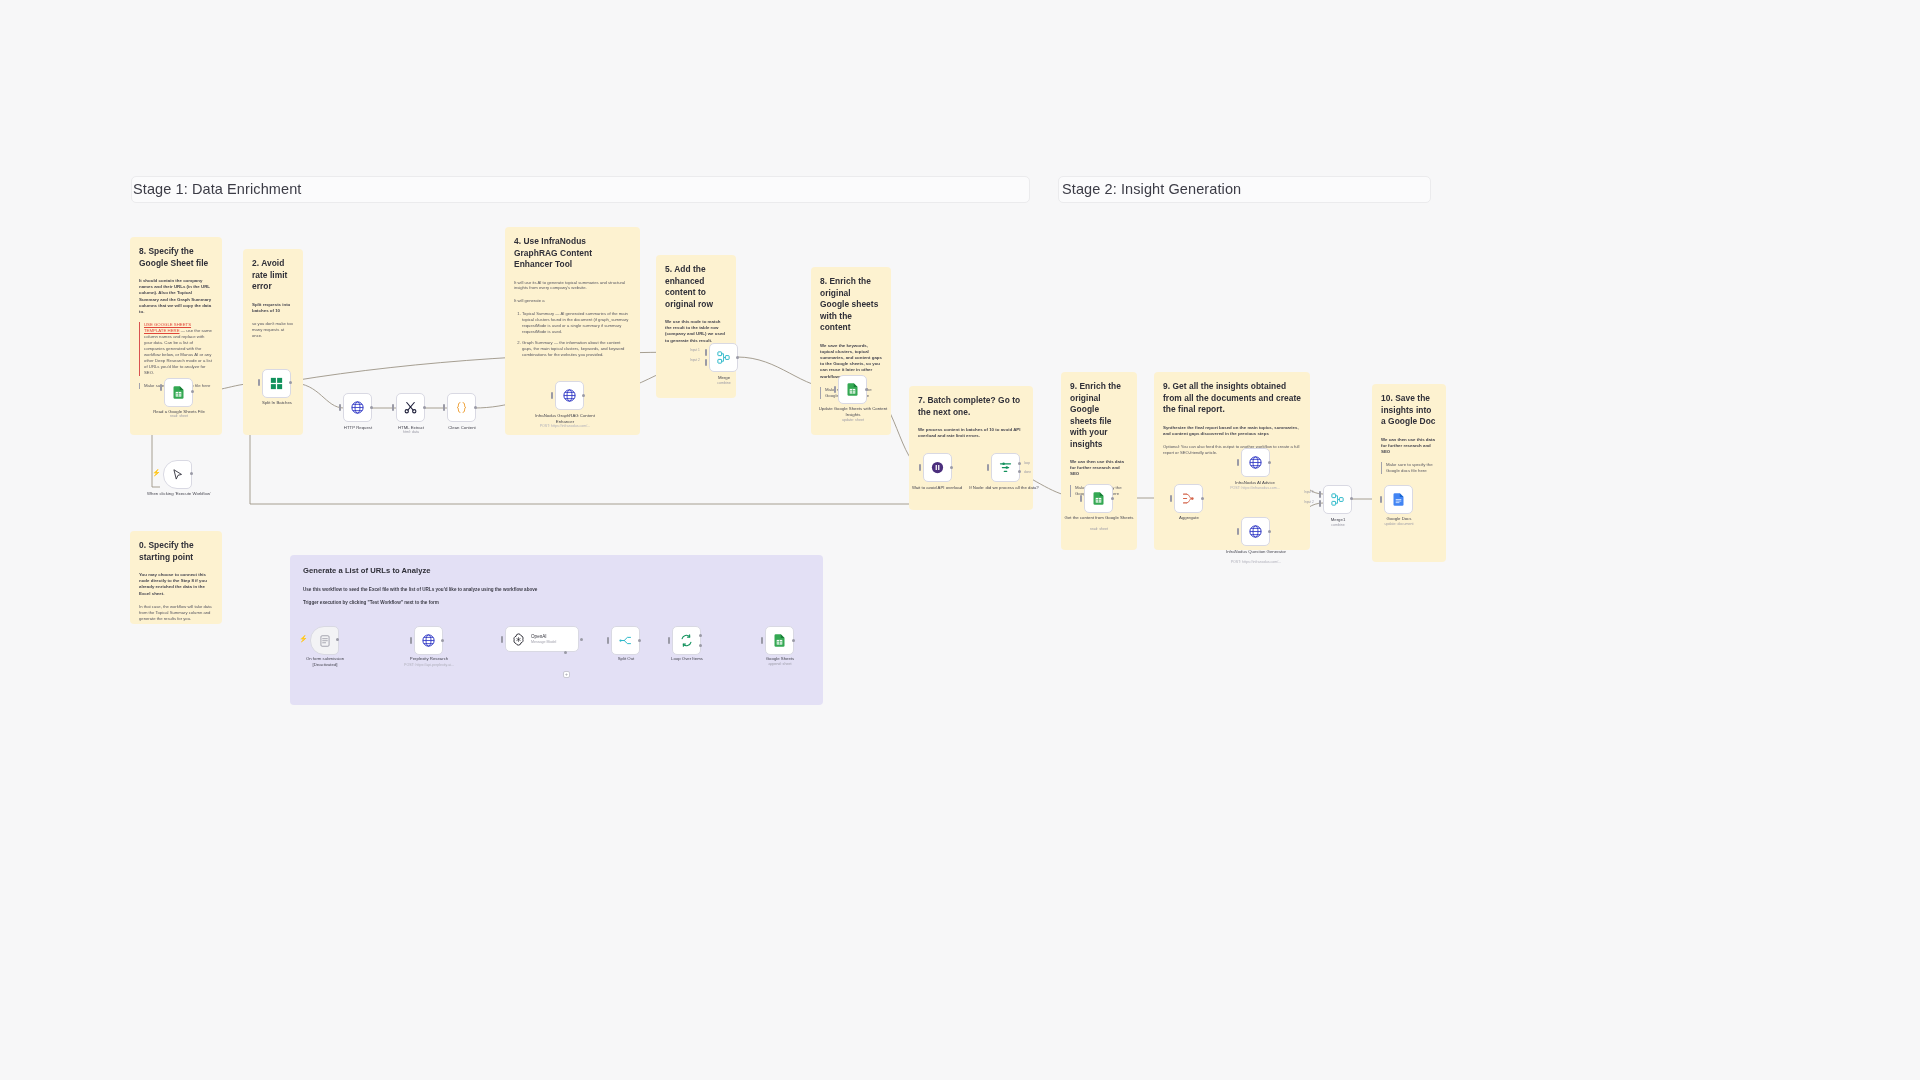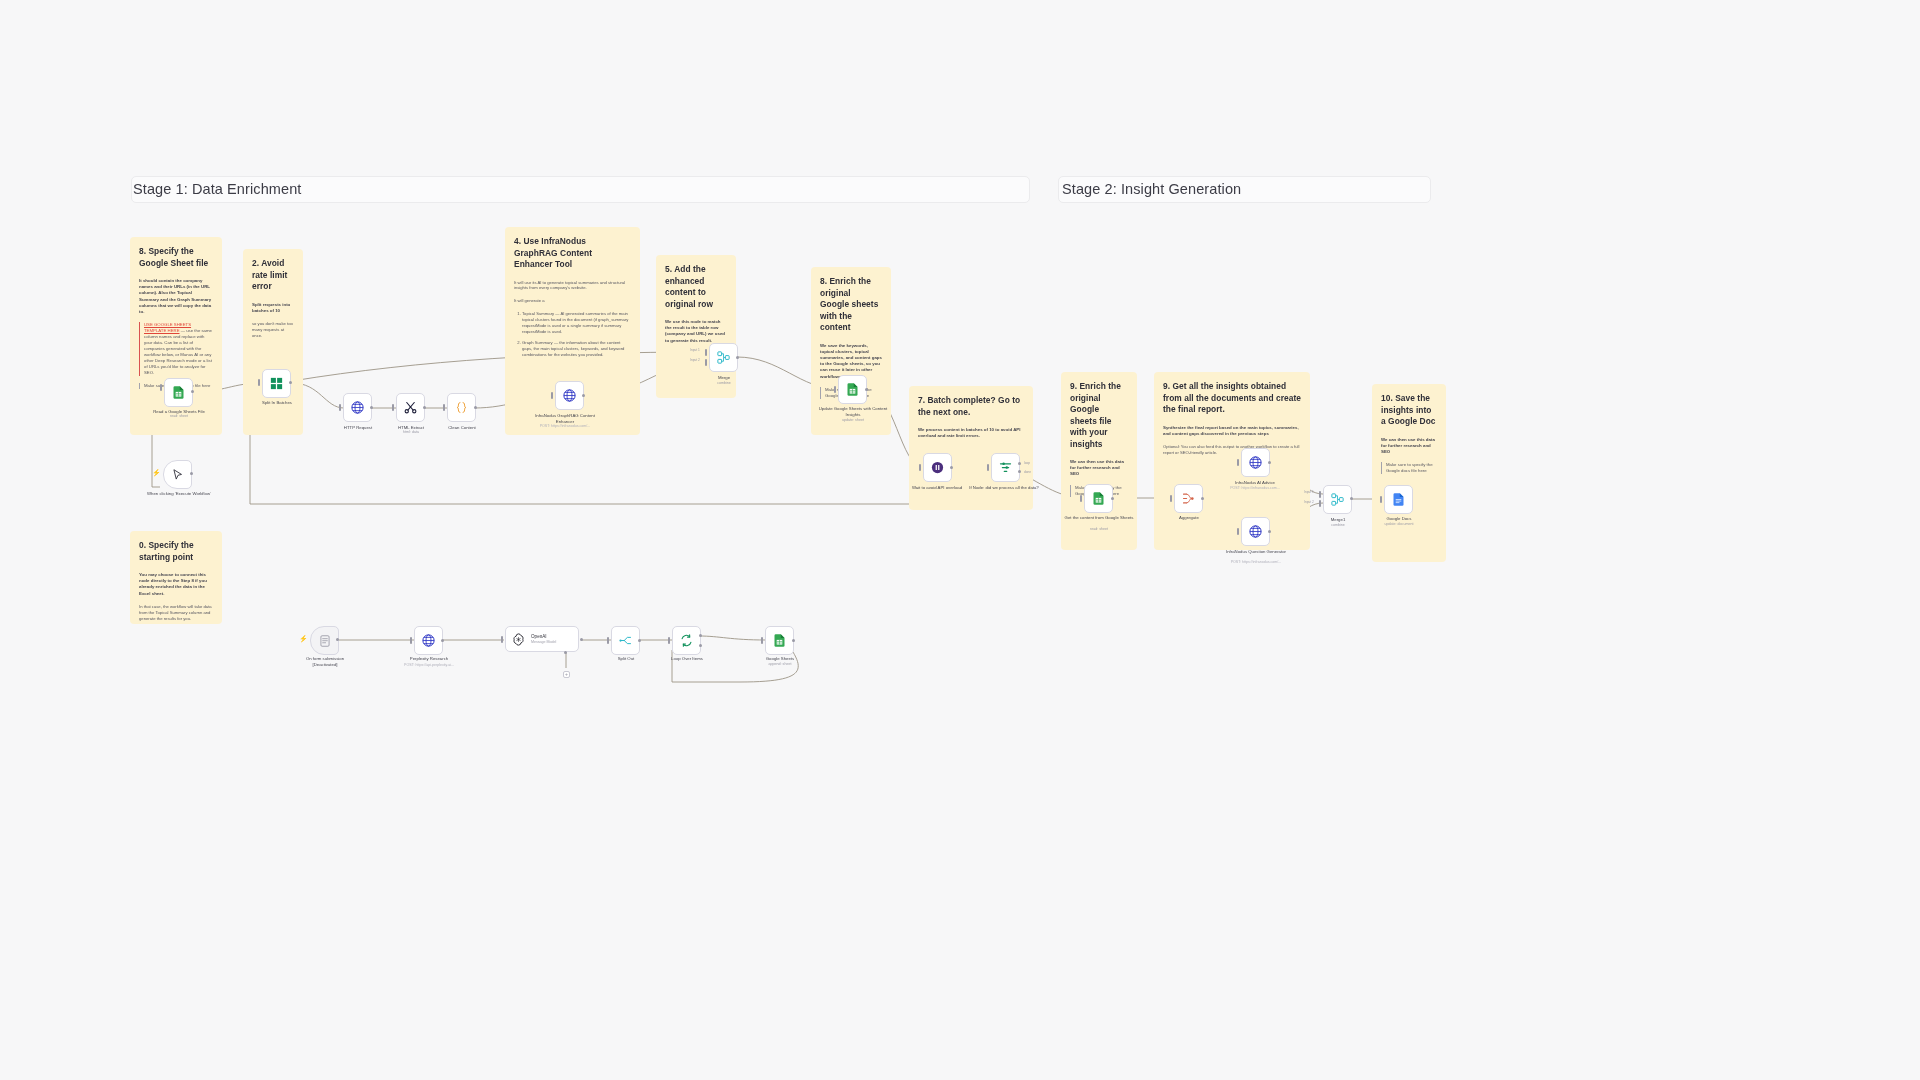--- a/index.html
+++ b/index.html
@@ -290,20 +290,25 @@
     <p>We can then use this data for further research and SEO</p>
     <div class="quote">Make sure to specify the Google docs file here</div>
   </div>
 
   <div class="sticky" style="left:130px; top:531px; width:92px; height:93px;">
     <h3>0. Specify the starting point</h3>
     <p>You may choose to connect this node directly to the Step 8 if you already enriched the data in the Excel sheet.</p>
     <p class="light tiny">In that case, the workflow will take data from the Topical Summary column and generate the results for you.</p>
   </div>
 
+  <div class="sticky purple" style="left:290px; top:555px; width:533px; height:150px; padding:11px 13px;">
+    <h3>Generate a List of URLs to Analyze</h3>
+    <p>Use this workflow to seed the Excel file with the list of URLs you'd like to analyze using the workflow above</p>
+    <p>Trigger execution by clicking "Test Workflow" next to the form</p>
+  </div>
 
   <div class="node sq" style="left:164px; top:378px;">
     <svg width="15" height="15" viewBox="0 0 24 24">
       <path d="M14 2H6a2 2 0 0 0-2 2v16a2 2 0 0 0 2 2h12a2 2 0 0 0 2-2V8z" fill="#34a853"></path>
       <path d="M14 2v6h6z" fill="#188038"></path>
       <rect x="7.5" y="11" width="9" height="7.5" fill="#fff"></rect>
       <path d="M7.5 13.5h9M7.5 16h9M12 11v7.5" stroke="#34a853" stroke-width="0.9"></path>
     </svg>
   </div>
   <div class="port-in" style="left:160px; top:384px;"></div>

